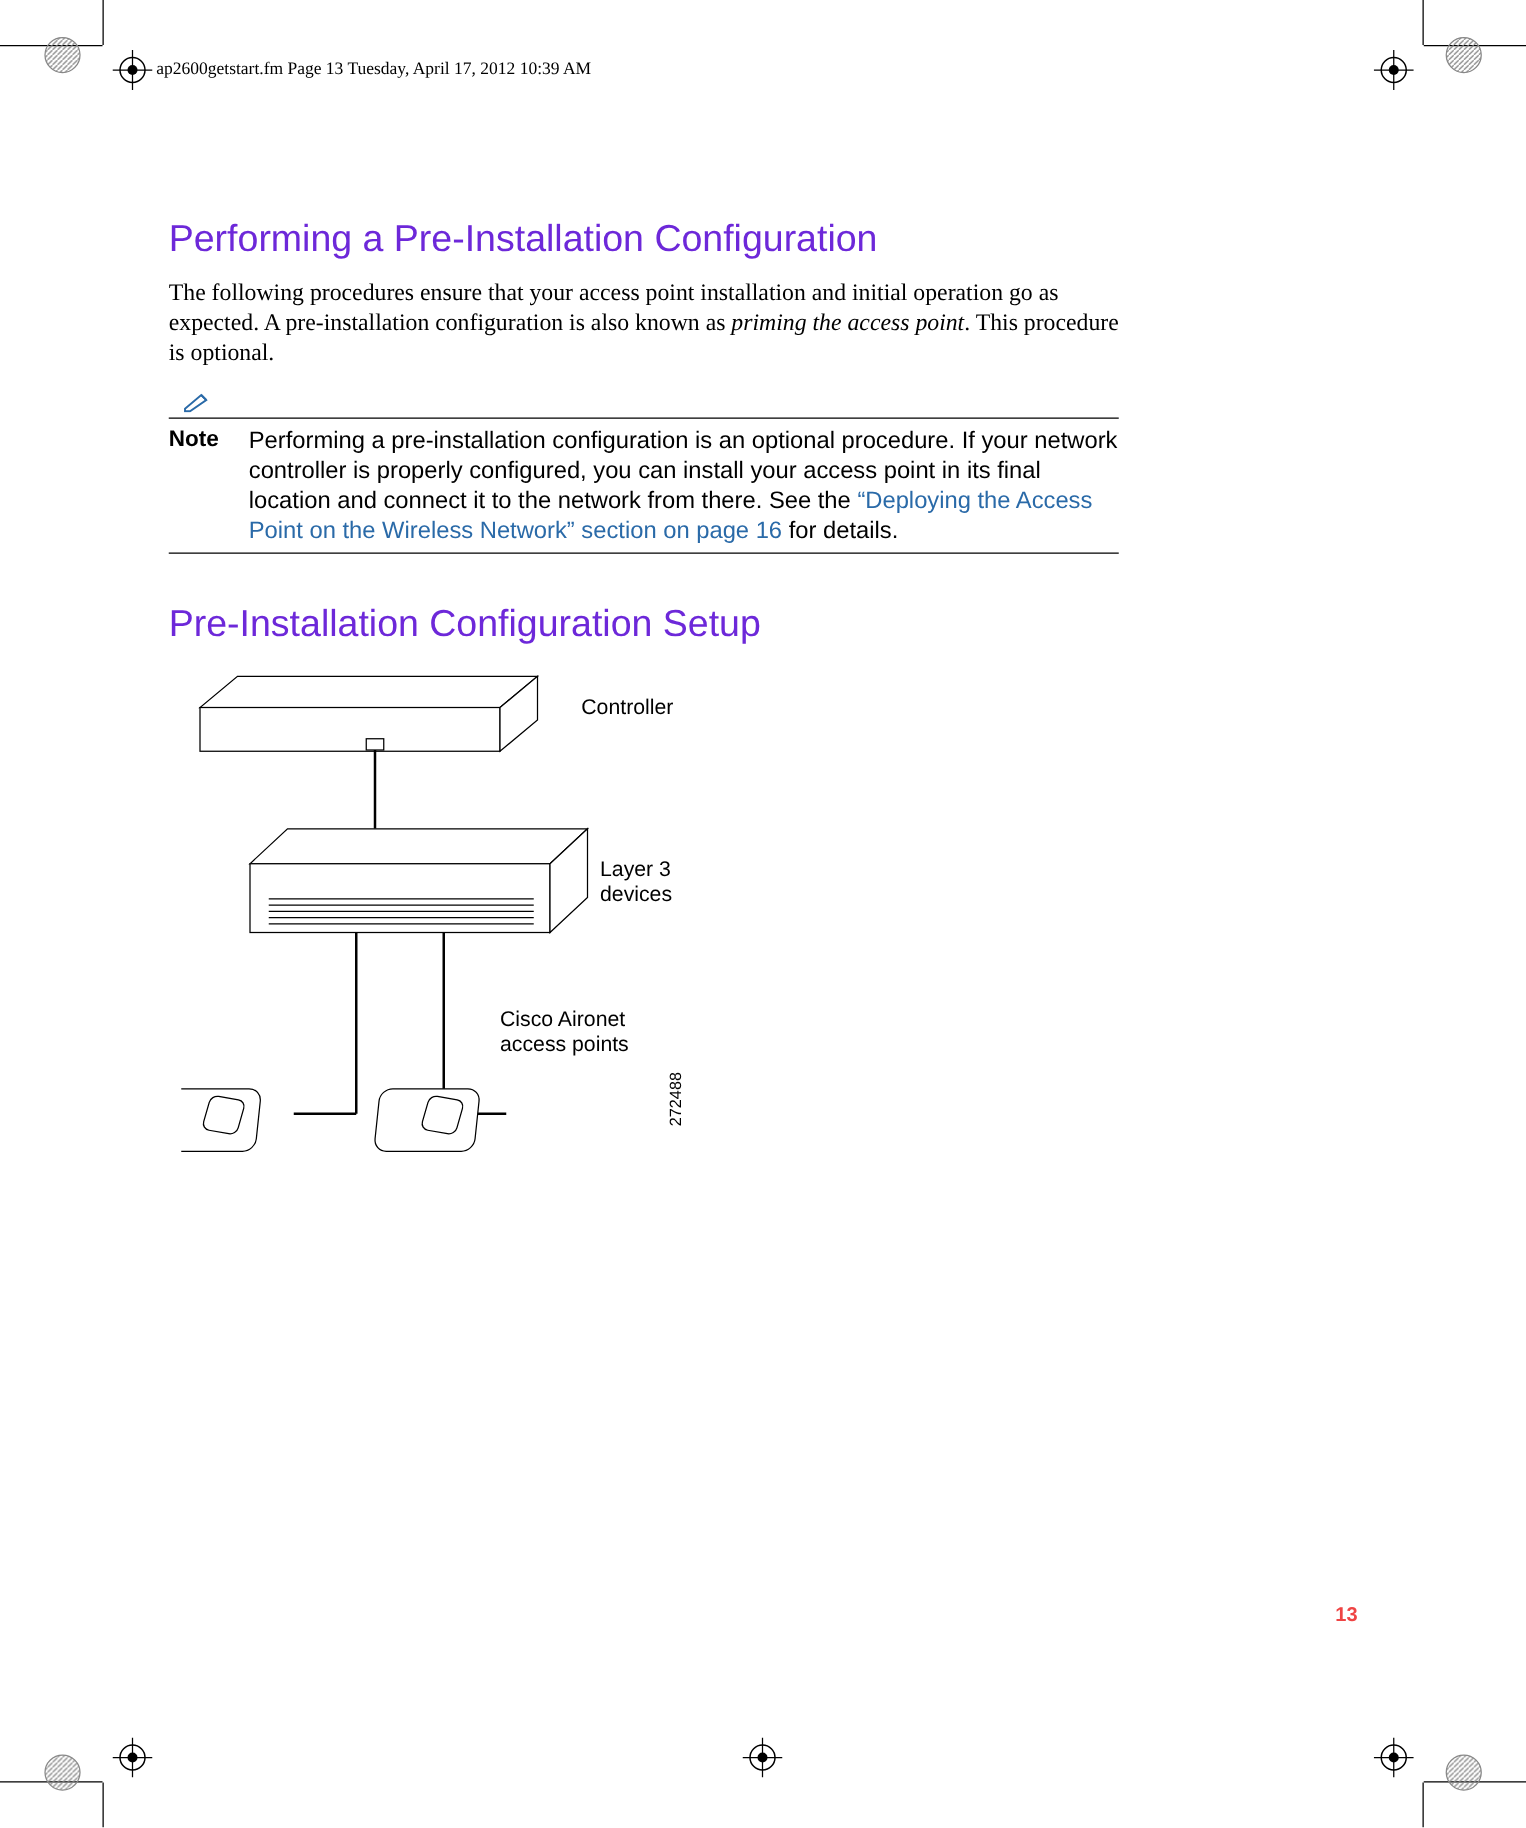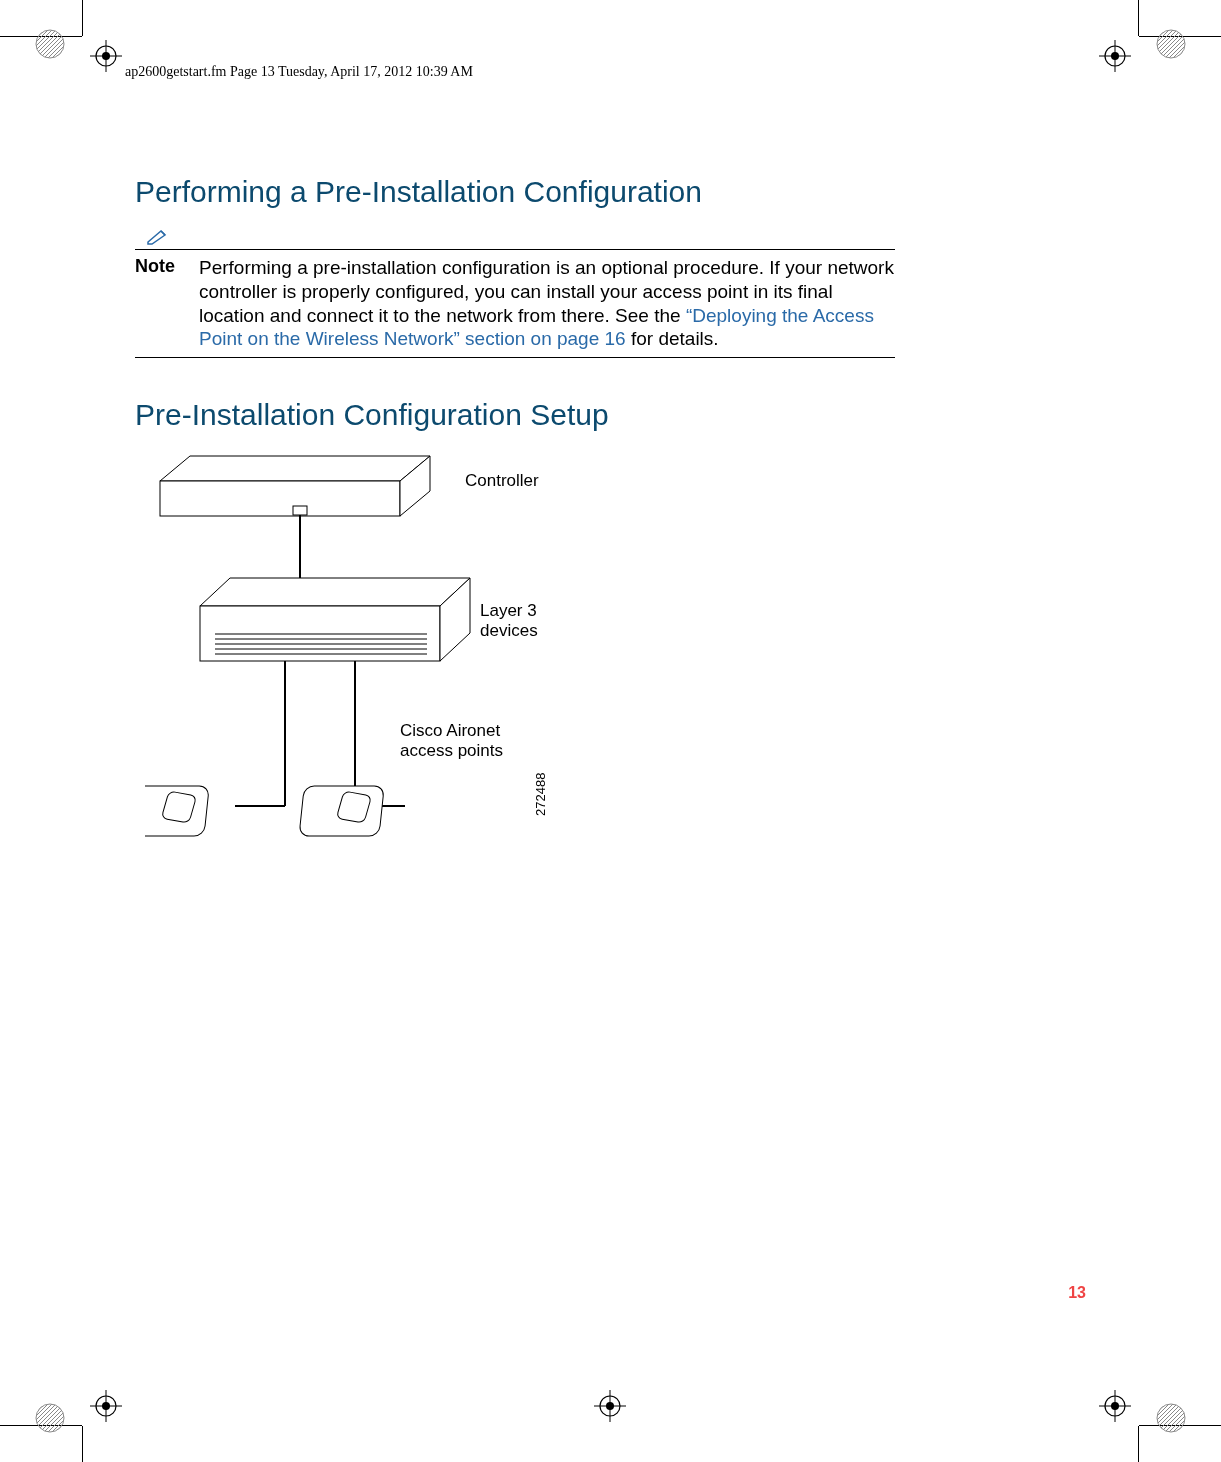--- a/index.html
+++ b/index.html
@@ -39,35 +39,35 @@
 
   
   .reg {
     position: absolute;
     width: 32px;
     height: 32px;
   }
   .doc-header {
     position: absolute;
     left: 125px;
-    top: 64px;
+    top: 48px;
     font-family: "Times New Roman", serif;
     font-size: 14px;
     color: #000;
   }
   .content {
     position: absolute;
     left: 135px;
     top: 175px;
     width: 760px;
   }
   .heading1 {
     font-family: Arial, Helvetica, sans-serif;
     font-weight: 400;
-    color: #0c4a6e;
+    color: #6d28d9;
     font-size: 30px;
     margin-bottom: 14px;
     margin-top: 0;
     letter-spacing: 0px;
   }
   .body-text {
     font-size: 19px;
     line-height: 1.25;
     margin: 0 0 18px 0;
     font-family: "Bookman Old Style", "Times New Roman", serif;
@@ -211,20 +211,23 @@
   <svg class="reg" style="right:34px; bottom:28px;" viewBox="0 0 32 32">
     <circle cx="16" cy="16" r="14" fill="url(#h1)" stroke="#888"></circle>
   </svg>
 
   <div class="doc-header">ap2600getstart.fm  Page 13  Tuesday, April 17, 2012  10:39 AM</div>
 
   <div class="content">
 
     <h1 class="heading1">Performing a Pre-Installation Configuration</h1>
 
+    <p class="body-text">
+      <span>The following procedures ensure that your access point installation and initial operation go as expected. A pre-installation configuration is also known as </span><span class="italic">priming the access point</span><span>. This procedure is optional.</span>
+    </p>
 
     <div class="note-block">
       <svg class="pencil-icon" viewBox="0 0 22 16">
         <path d="M1 13 L14 2 L18 6 L5 15 L1 15 Z" fill="none" stroke="#2a6aa8" stroke-width="1.5"></path>
         <path d="M14 2 L18 6" stroke="#2a6aa8" stroke-width="1.5"></path>
       </svg>
       <hr class="note-rule">
       <div class="note-row">
         <div class="note-label">Note</div>
         <div class="note-text">

